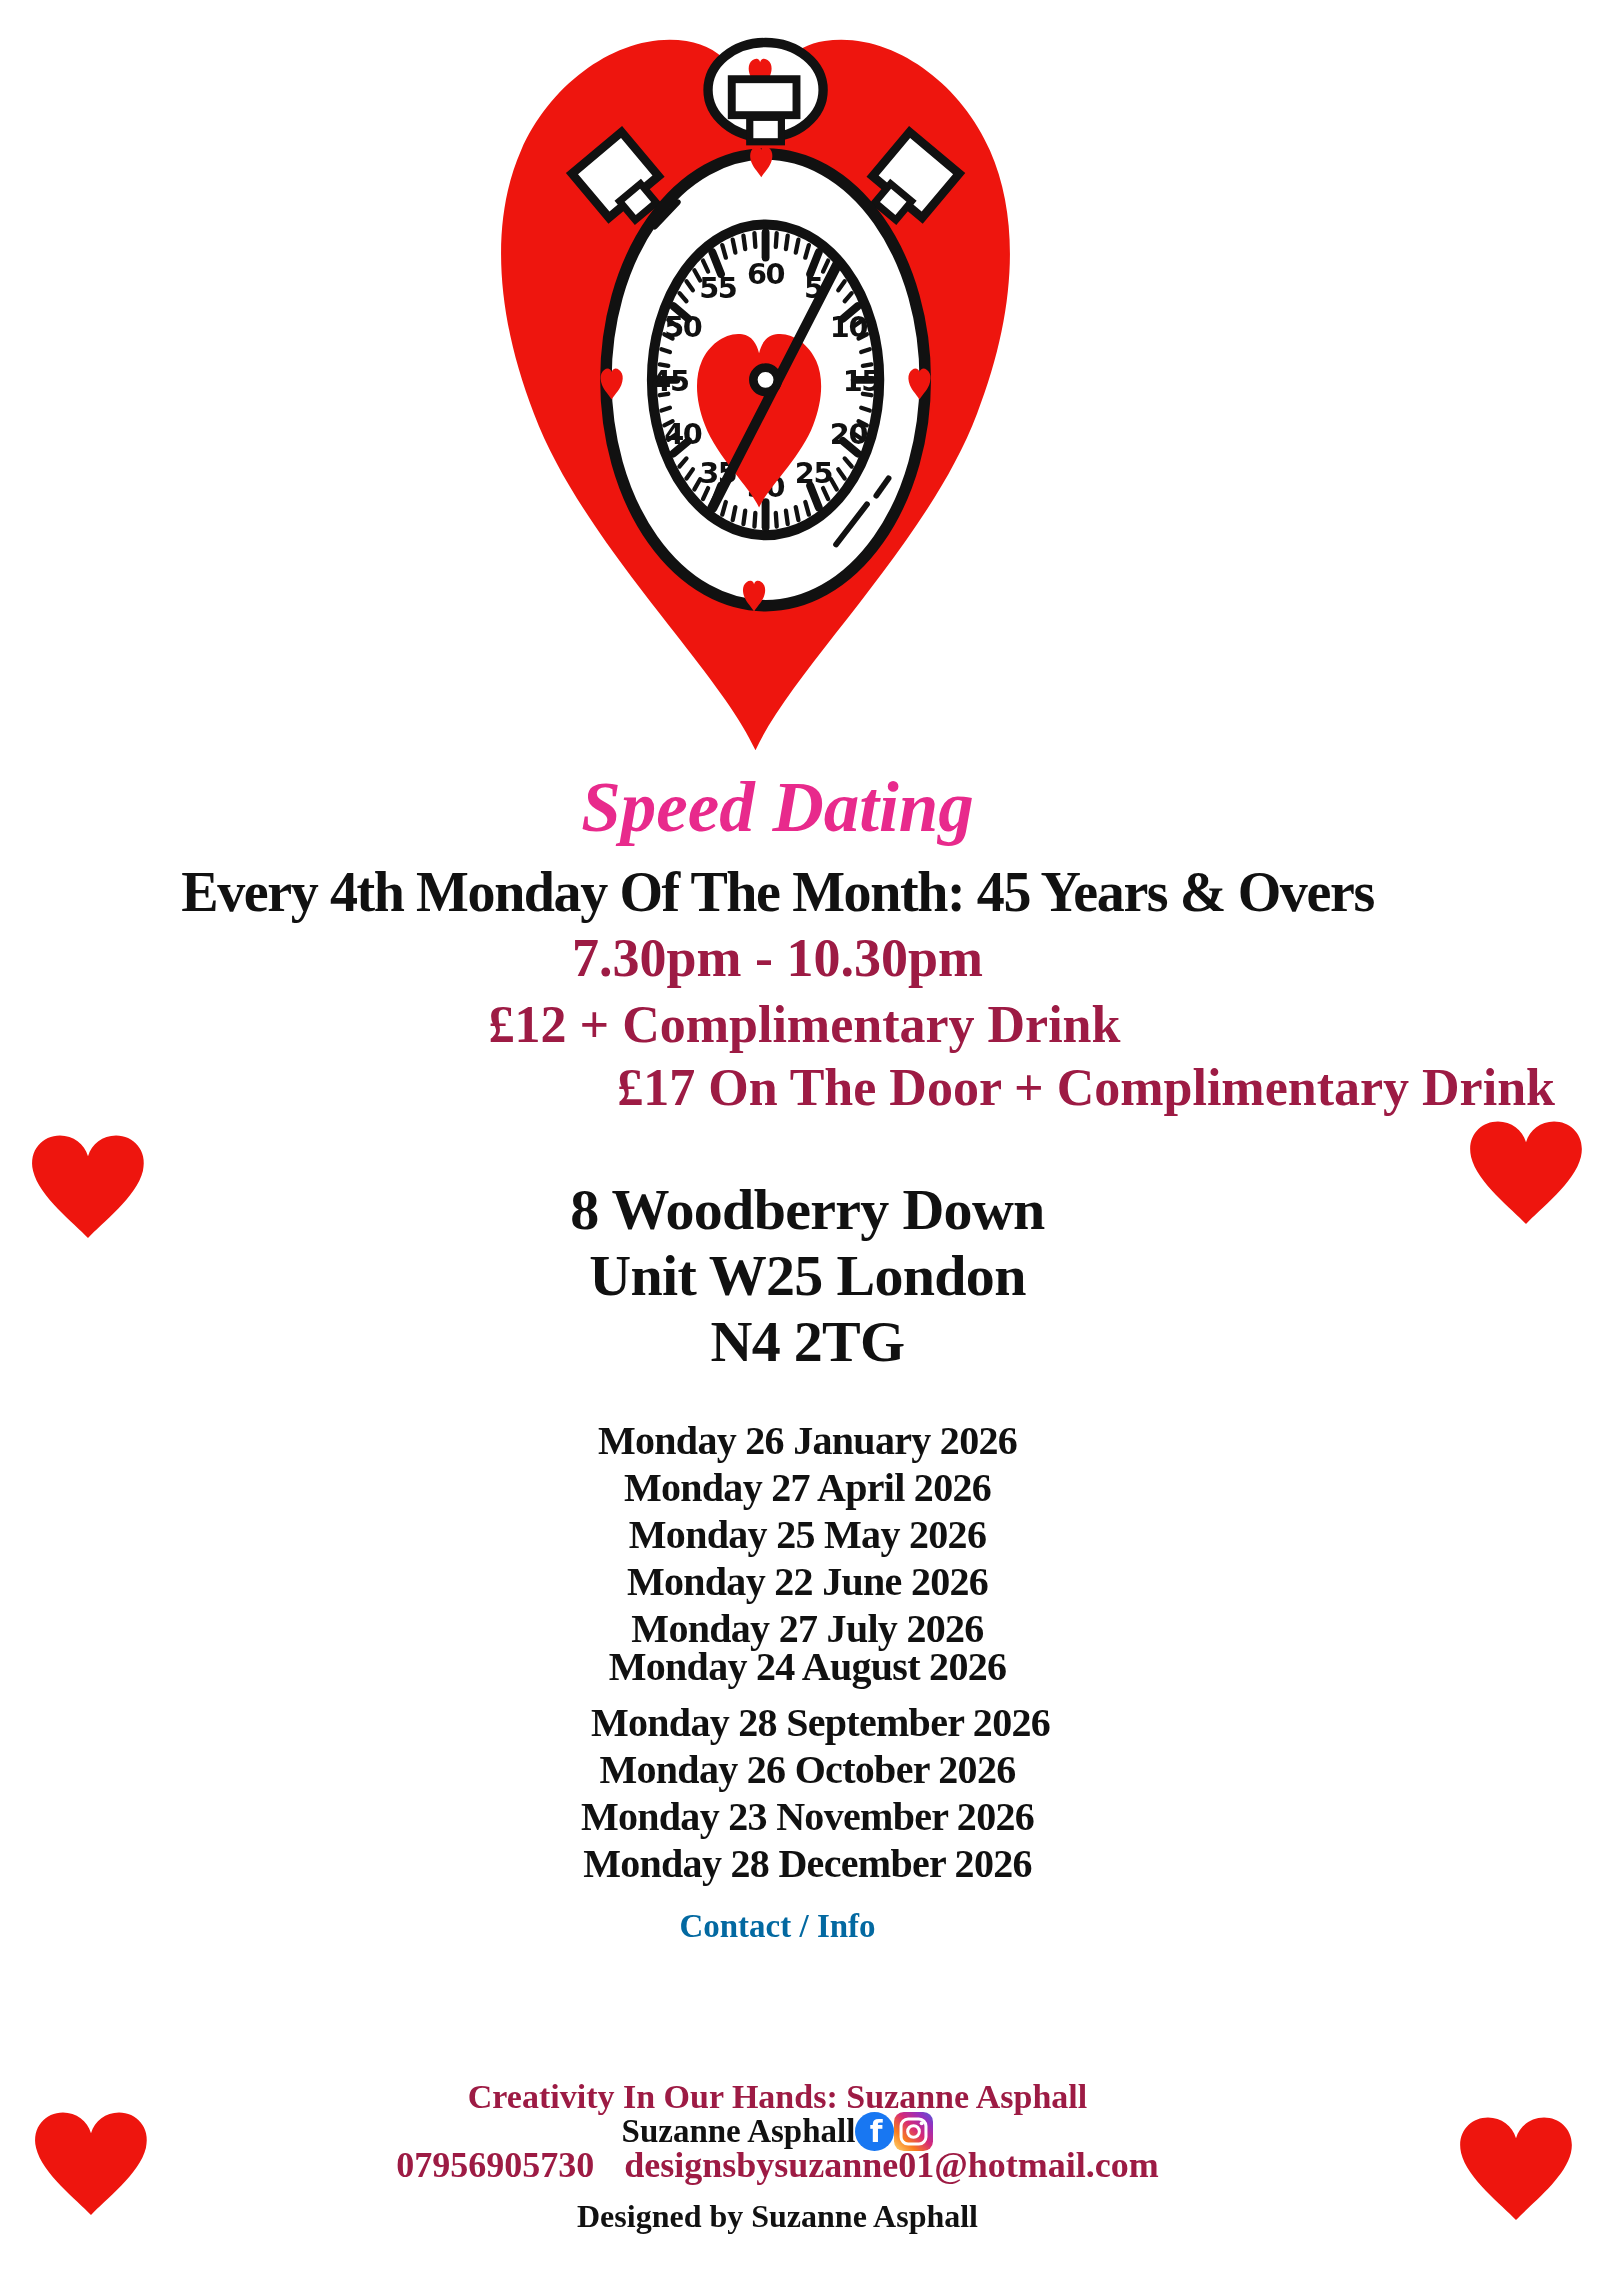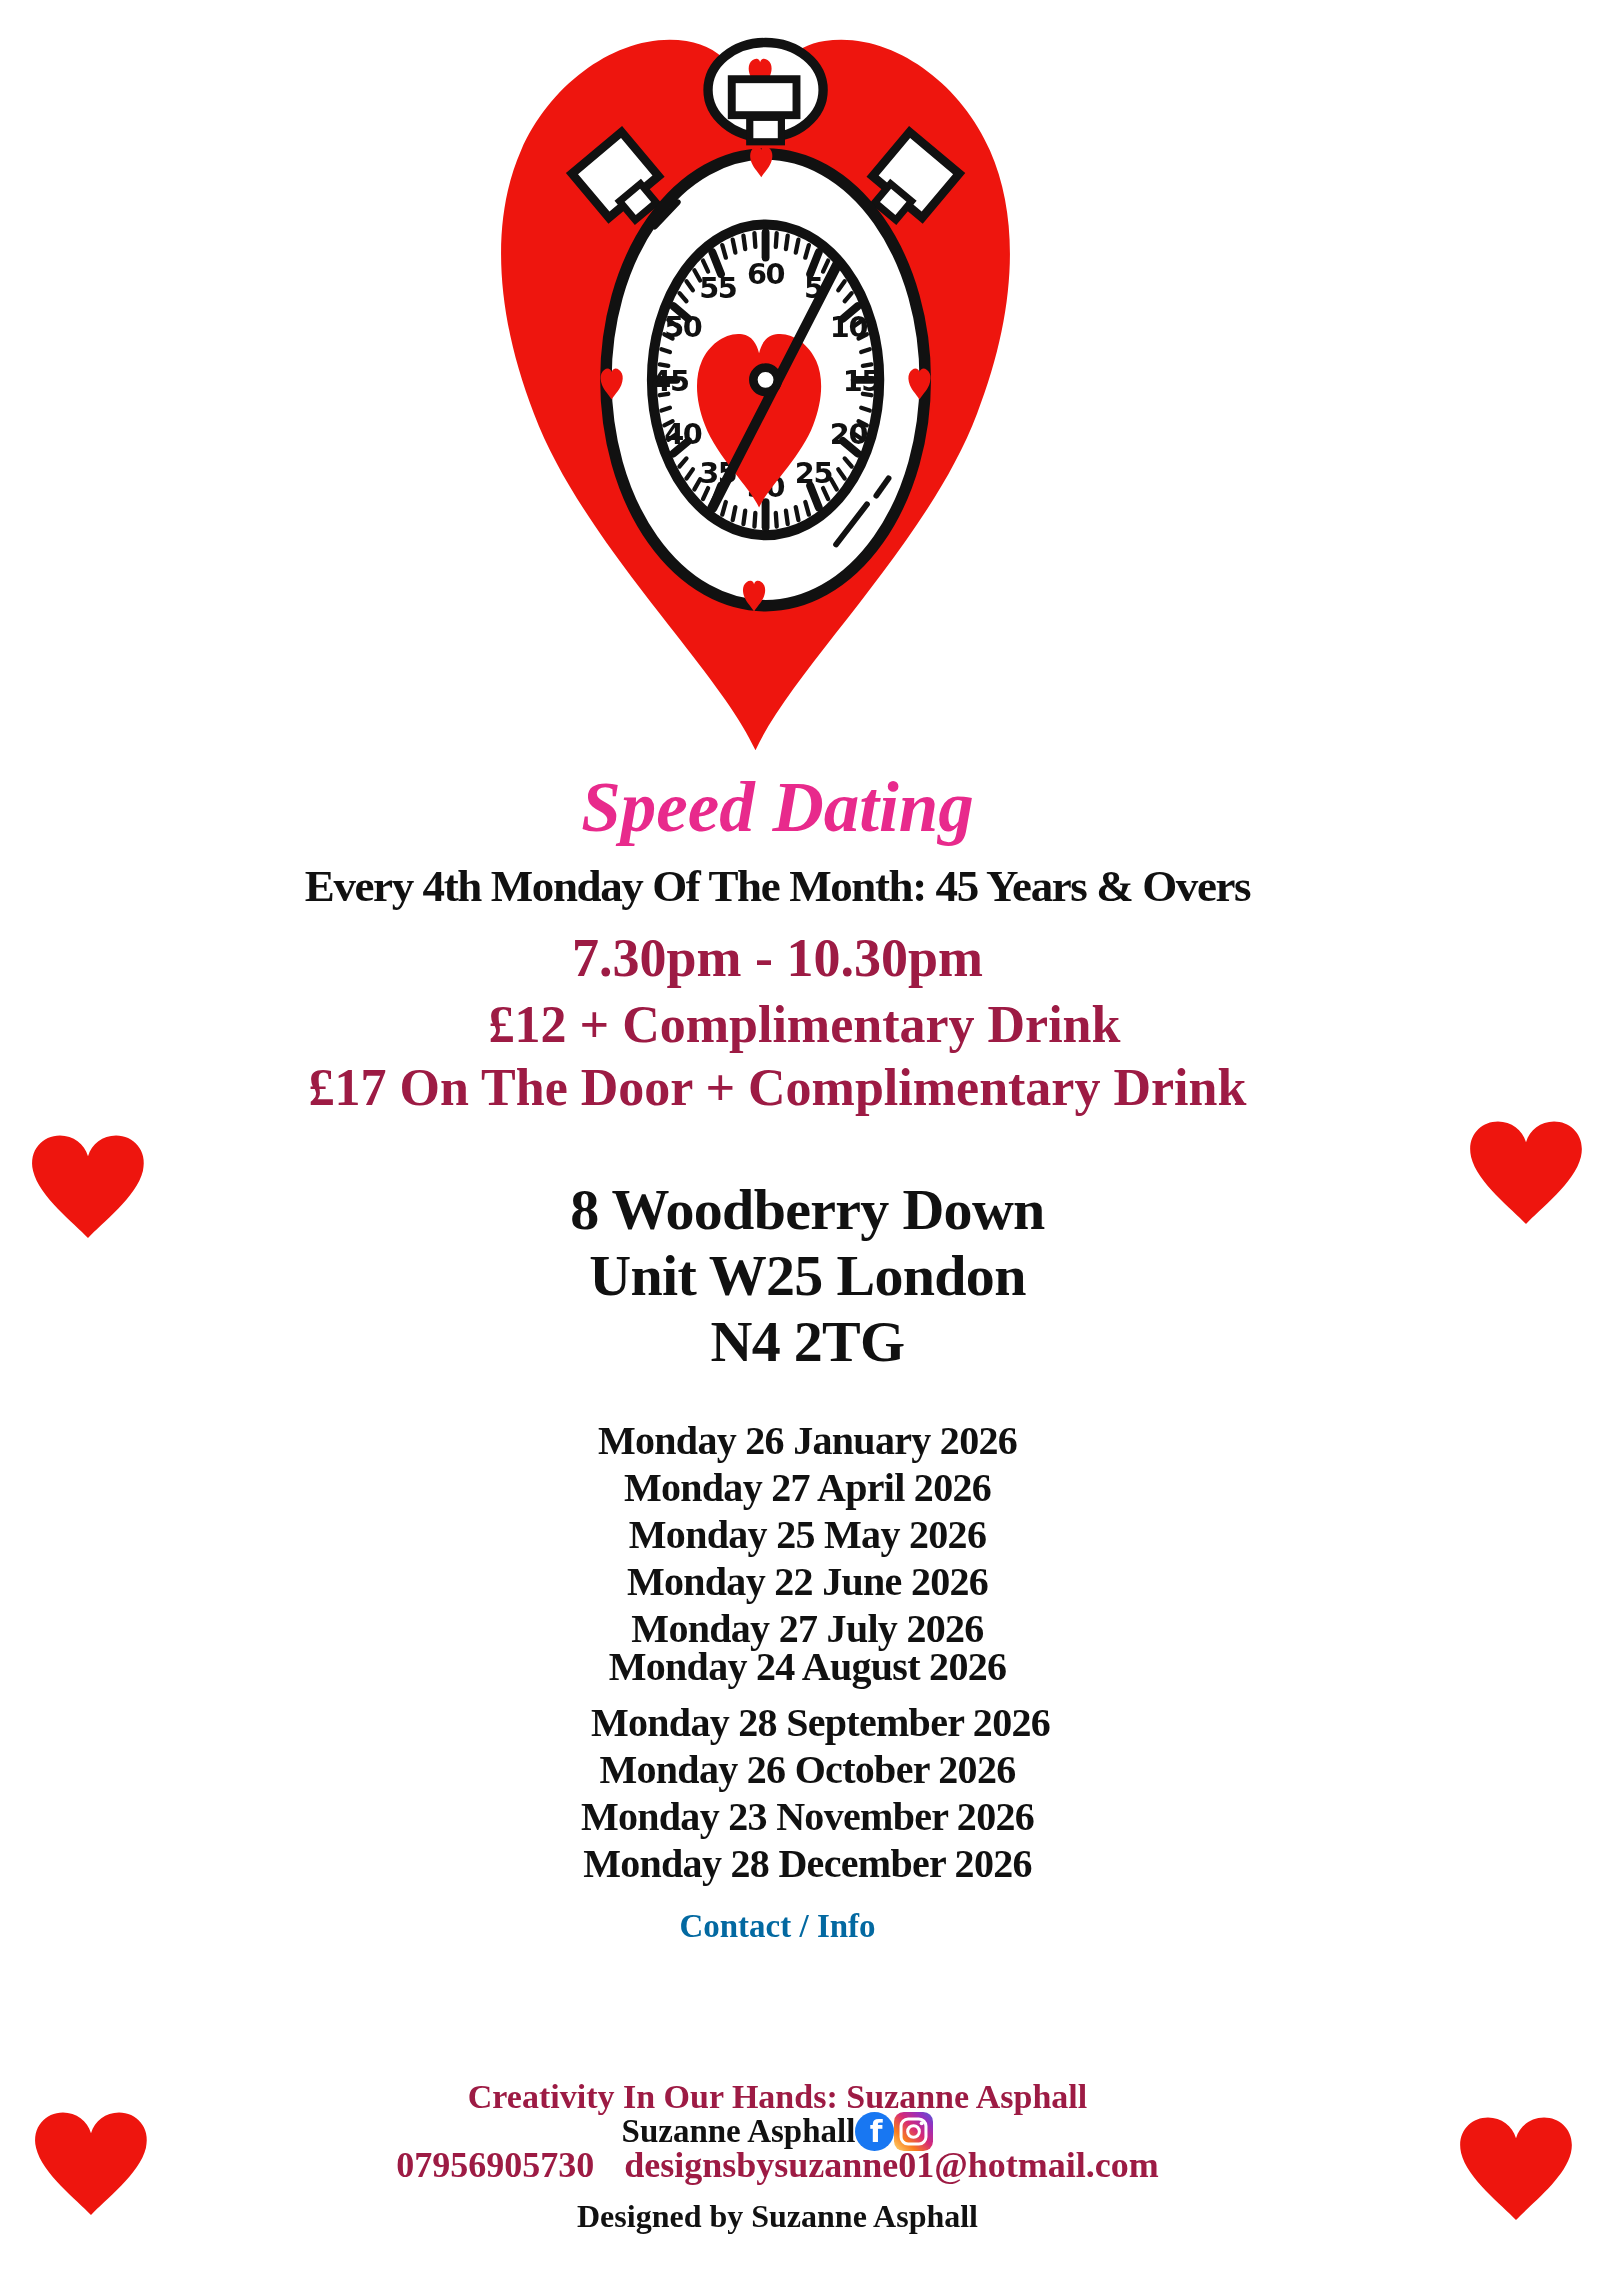--- a/index.html
+++ b/index.html
@@ -3,24 +3,24 @@
 <meta charset="utf-8">
 <style>
   html,body{margin:0;padding:0;background:#ffffff;}
   .page{position:relative;width:1615px;height:2295px;background:#fff;overflow:hidden;
         font-family:"Liberation Serif",serif;}
   
   .col-a{position:absolute;left:0;width:1555px;text-align:center;}   
   .col-b{position:absolute;left:0;width:1615px;text-align:center;}   
 
   .title{top:772px;font-size:71px;font-weight:bold;font-style:italic;color:#e82a8c;line-height:1;}
-  .subtitle{top:864px;font-size:45px;font-weight:bold;color:#111;letter-spacing:-1.4px;line-height:1;}
+  .subtitle{top:864px;font-size:56px;font-weight:bold;color:#111;letter-spacing:-1.4px;line-height:1;}
   .time{top:931px;font-size:54px;font-weight:bold;color:#9d1b44;line-height:1;}
   .price1{top:999px;font-size:52px;font-weight:bold;color:#9d1b44;line-height:1;padding-left:27px;}
-  .price2{top:1062px;font-size:52px;font-weight:bold;color:#9d1b44;line-height:1;}
+  .price2{top:1062px;font-size:52px;font-weight:bold;color:#9d1b44;line-height:1;text-align:right;}
   .address{top:1177px;font-size:58px;font-weight:bold;color:#111;line-height:66px;letter-spacing:-0.7px;}
   .dates{top:1417px;font-size:40px;font-weight:bold;color:#111;line-height:47px;letter-spacing:-0.7px;text-align:center;}
   .dates div:nth-child(6){margin-top:-9.4px;}
   .dates div:nth-child(7){margin-top:9.4px;padding-left:26px;}
   .contact-heading{top:1910px;font-size:33px;font-weight:bold;color:#0369a1;line-height:1;}
   .creativity{top:2080px;font-size:34px;font-weight:bold;color:#9d1b44;line-height:1;}
   .social-row{top:2112px;font-size:33px;font-weight:bold;color:#111;line-height:1;
               display:flex;justify-content:center;align-items:center;gap:0;}
   .social-row .icon{width:39px;height:39px;display:inline-block;}
   .phone-line{top:2147px;font-size:36px;font-weight:bold;color:#9d1b44;line-height:1;}

